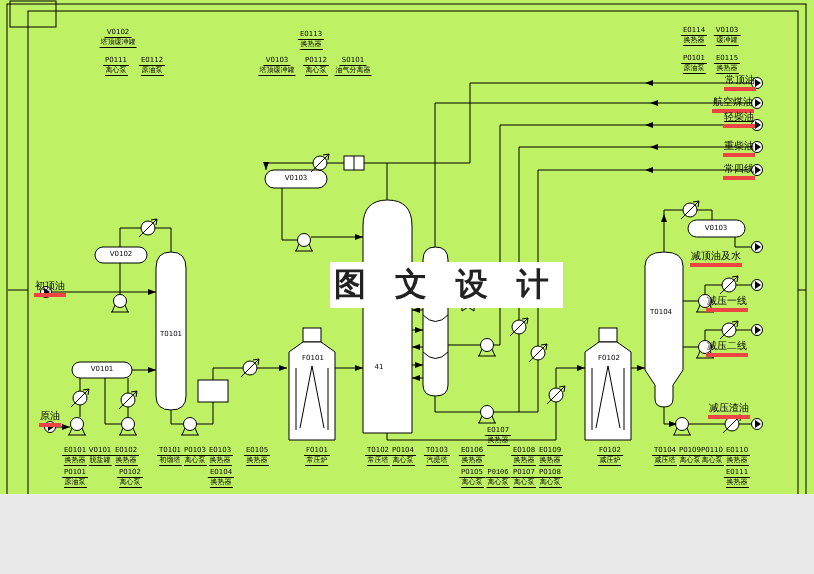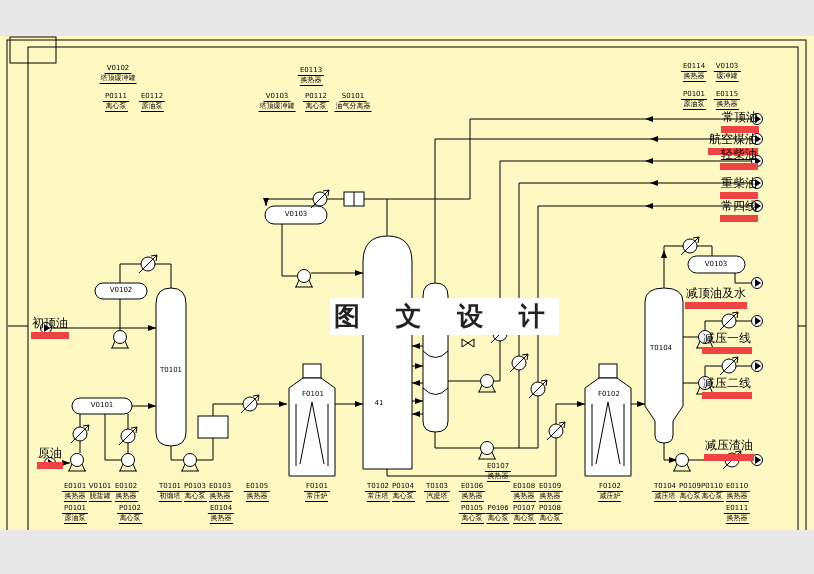--- a/index.html
+++ b/index.html
@@ -1,31 +1,31 @@
 <!DOCTYPE html>
 <html><head>
 <meta charset="utf-8">
 <style>
   html,body{margin:0;padding:0;background:#e8e8e8;}
-  .sheet{position:relative;width:814px;height:494px;background:#fef9c3;overflow:hidden;
-         font-family:"DejaVu Sans",sans-serif;color:#000;margin-top:36px;}
+  .sheet{position:relative;width:814px;height:494px;background:#bef264;overflow:hidden;
+         font-family:"DejaVu Sans",sans-serif;color:#000;}
   #diagram{position:absolute;left:0;top:0;}
   #labels{position:absolute;left:0;top:0;width:814px;height:574px;pointer-events:none;}
   .tag{position:absolute;transform:translateX(-50%);text-align:center;line-height:1.3;
        font-size:7px;white-space:nowrap;}
   .tag .tid{display:inline-block;border-bottom:1px solid #000;padding:0 2px;}
   .tag .tnm{display:inline-block;border-bottom:1px solid #000;padding:0 1px;}
-  .stream{position:absolute;transform:translateX(-50%);font-size:12px;white-space:nowrap;
-          border-bottom:7px solid #ef4444;padding:0 1px;}
+  .stream{position:absolute;transform:translateX(-50%);font-size:10px;white-space:nowrap;
+          border-bottom:4px solid #ef4444;padding:0 1px;}
   .inl{position:absolute;transform:translateX(-50%);font-size:7px;white-space:nowrap;}
   .title{position:absolute;left:22px;top:14px;font-size:21px;font-weight:bold;
          letter-spacing:2px;font-family:"DejaVu Serif",serif;white-space:nowrap;}
-  .watermark{position:absolute;left:330px;top:262px;font-size:26px;font-weight:bold;
+  .watermark{position:absolute;left:330px;top:262px;font-size:32px;font-weight:bold;
          letter-spacing:10px;color:#222;background:#fff;padding:1px 4px;white-space:nowrap;
-         font-family:Liberation Mono, monospace;text-align:center;}
+         font-family:Liberation Sans, sans-serif;text-align:center;}
   .tbname{position:absolute;left:688px;top:527px;width:67px;text-align:center;
          font-size:7px;font-weight:bold;letter-spacing:1px;}
 </style>
 </head>
 <body>
 
 <div class="sheet">
 
   <svg id="diagram" width="814" height="574" viewBox="0 0 814 574">
 

